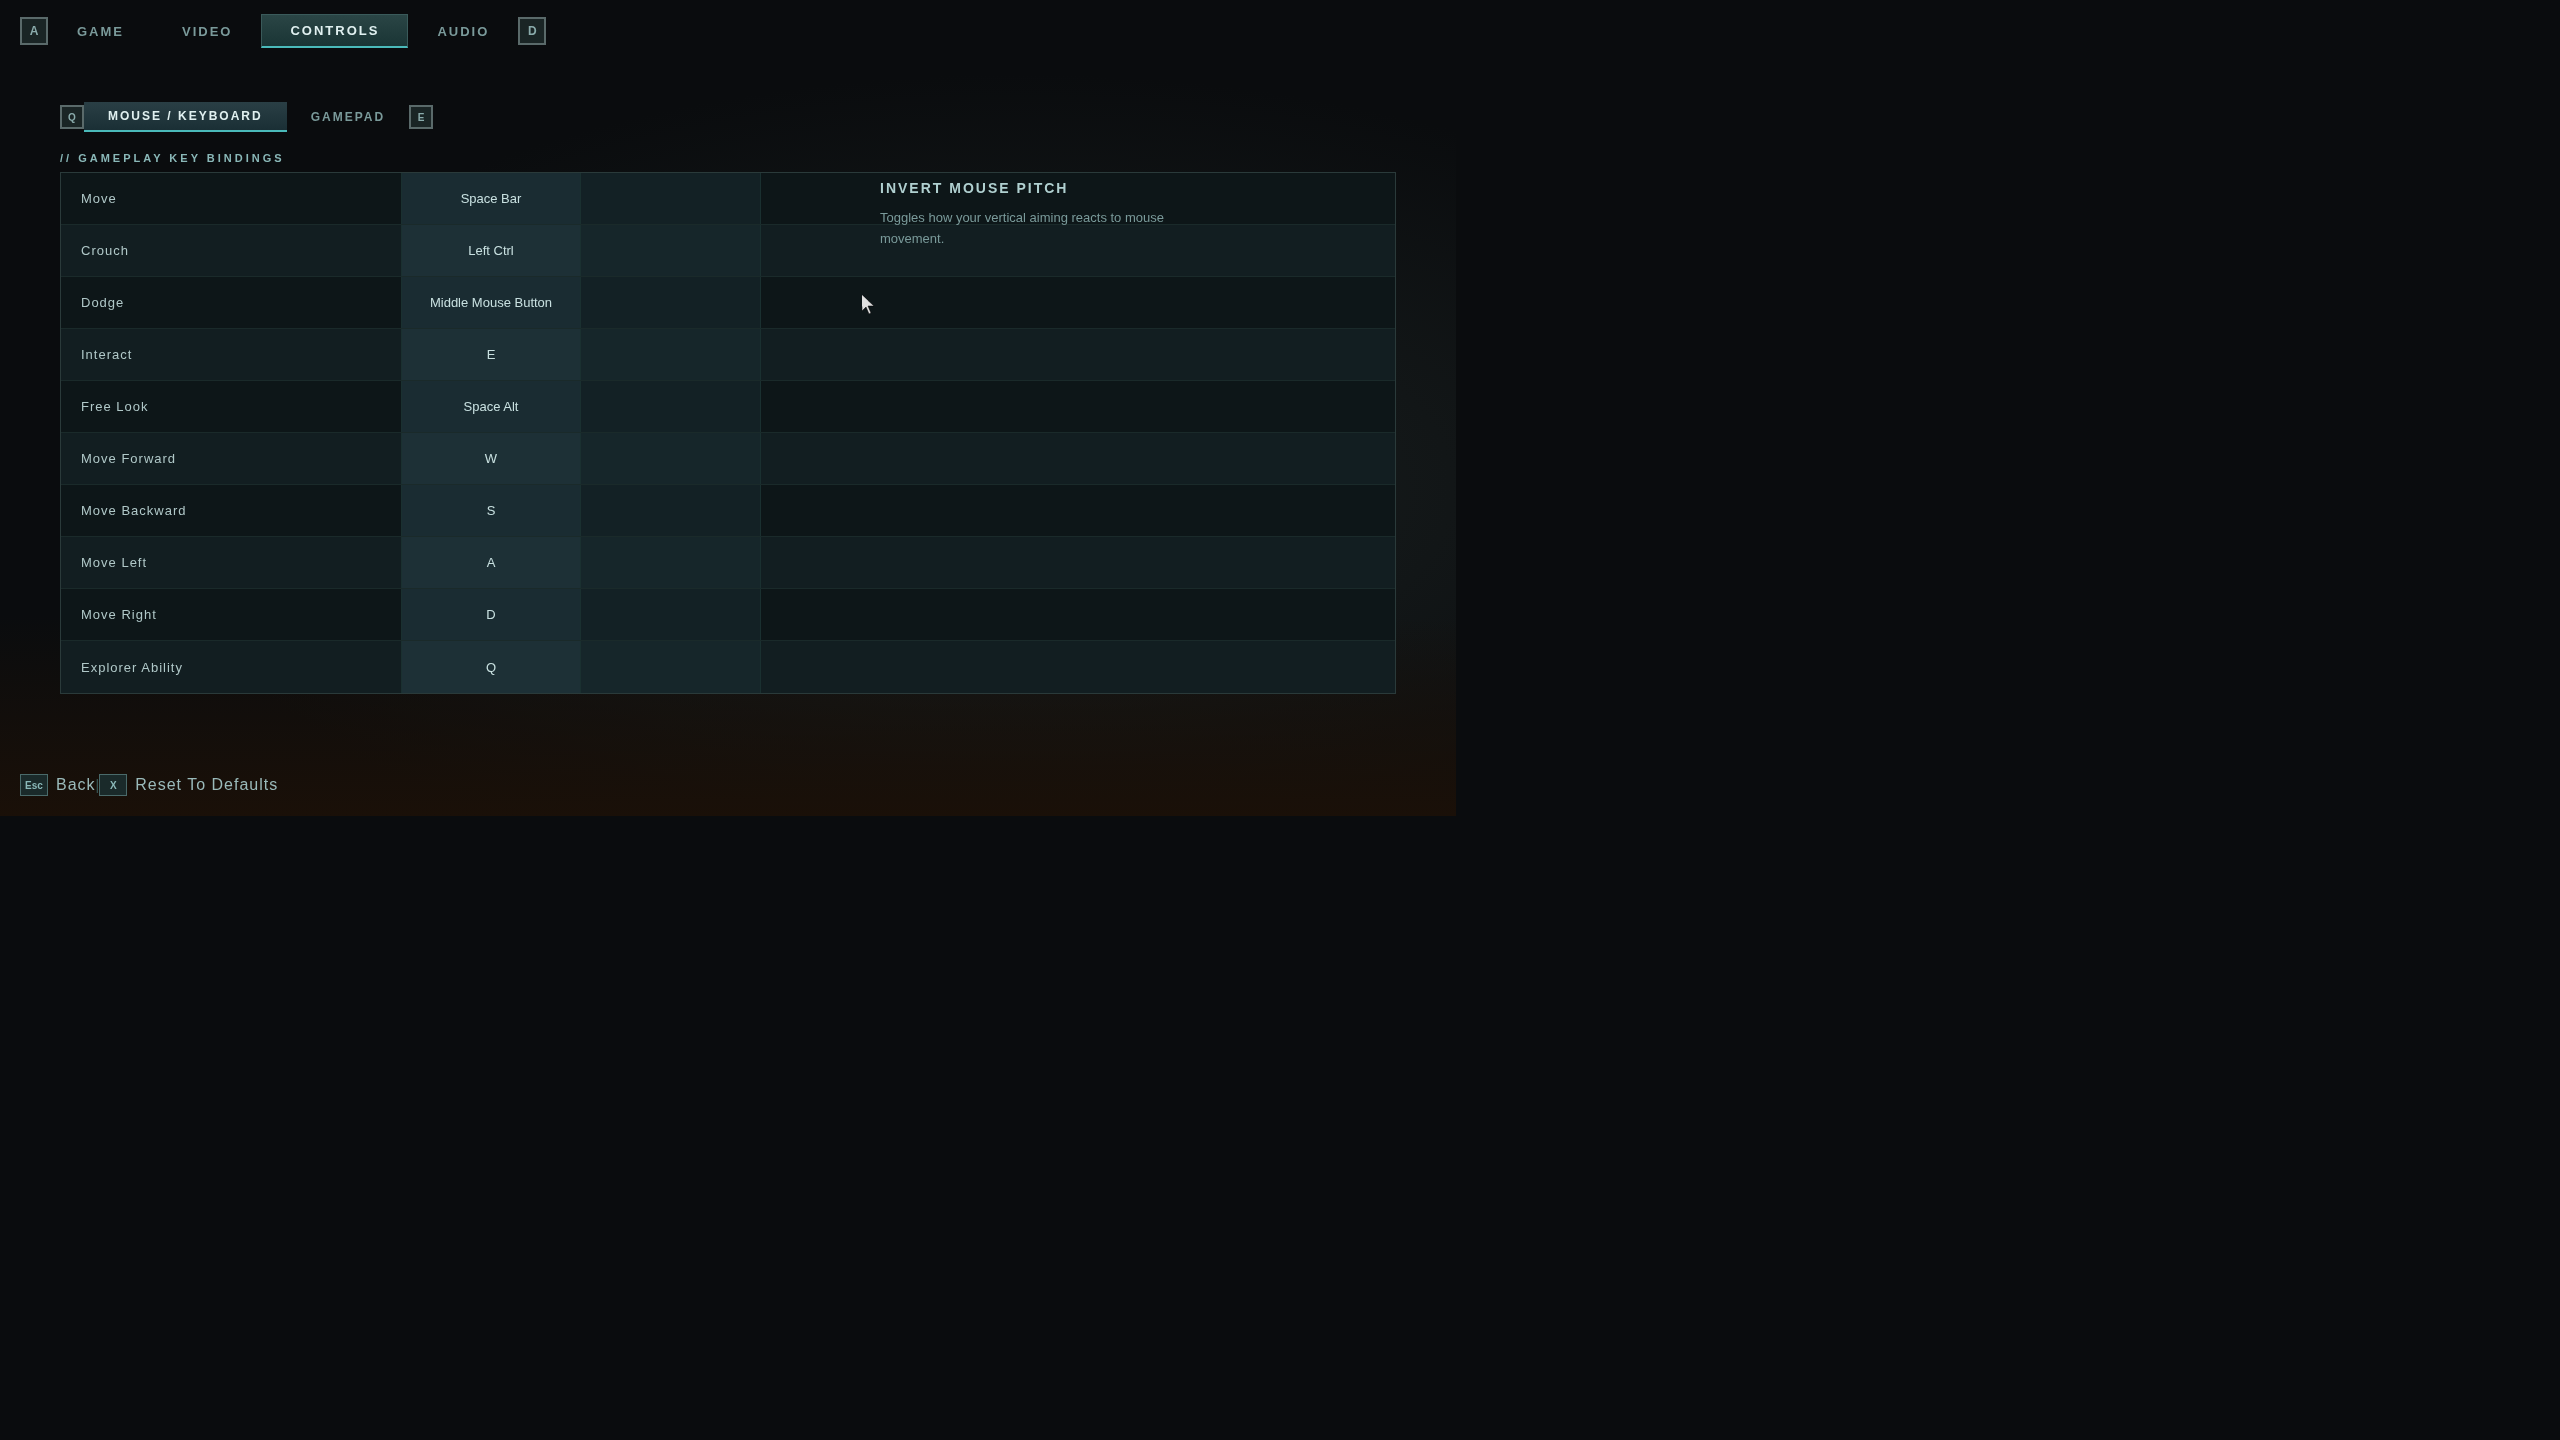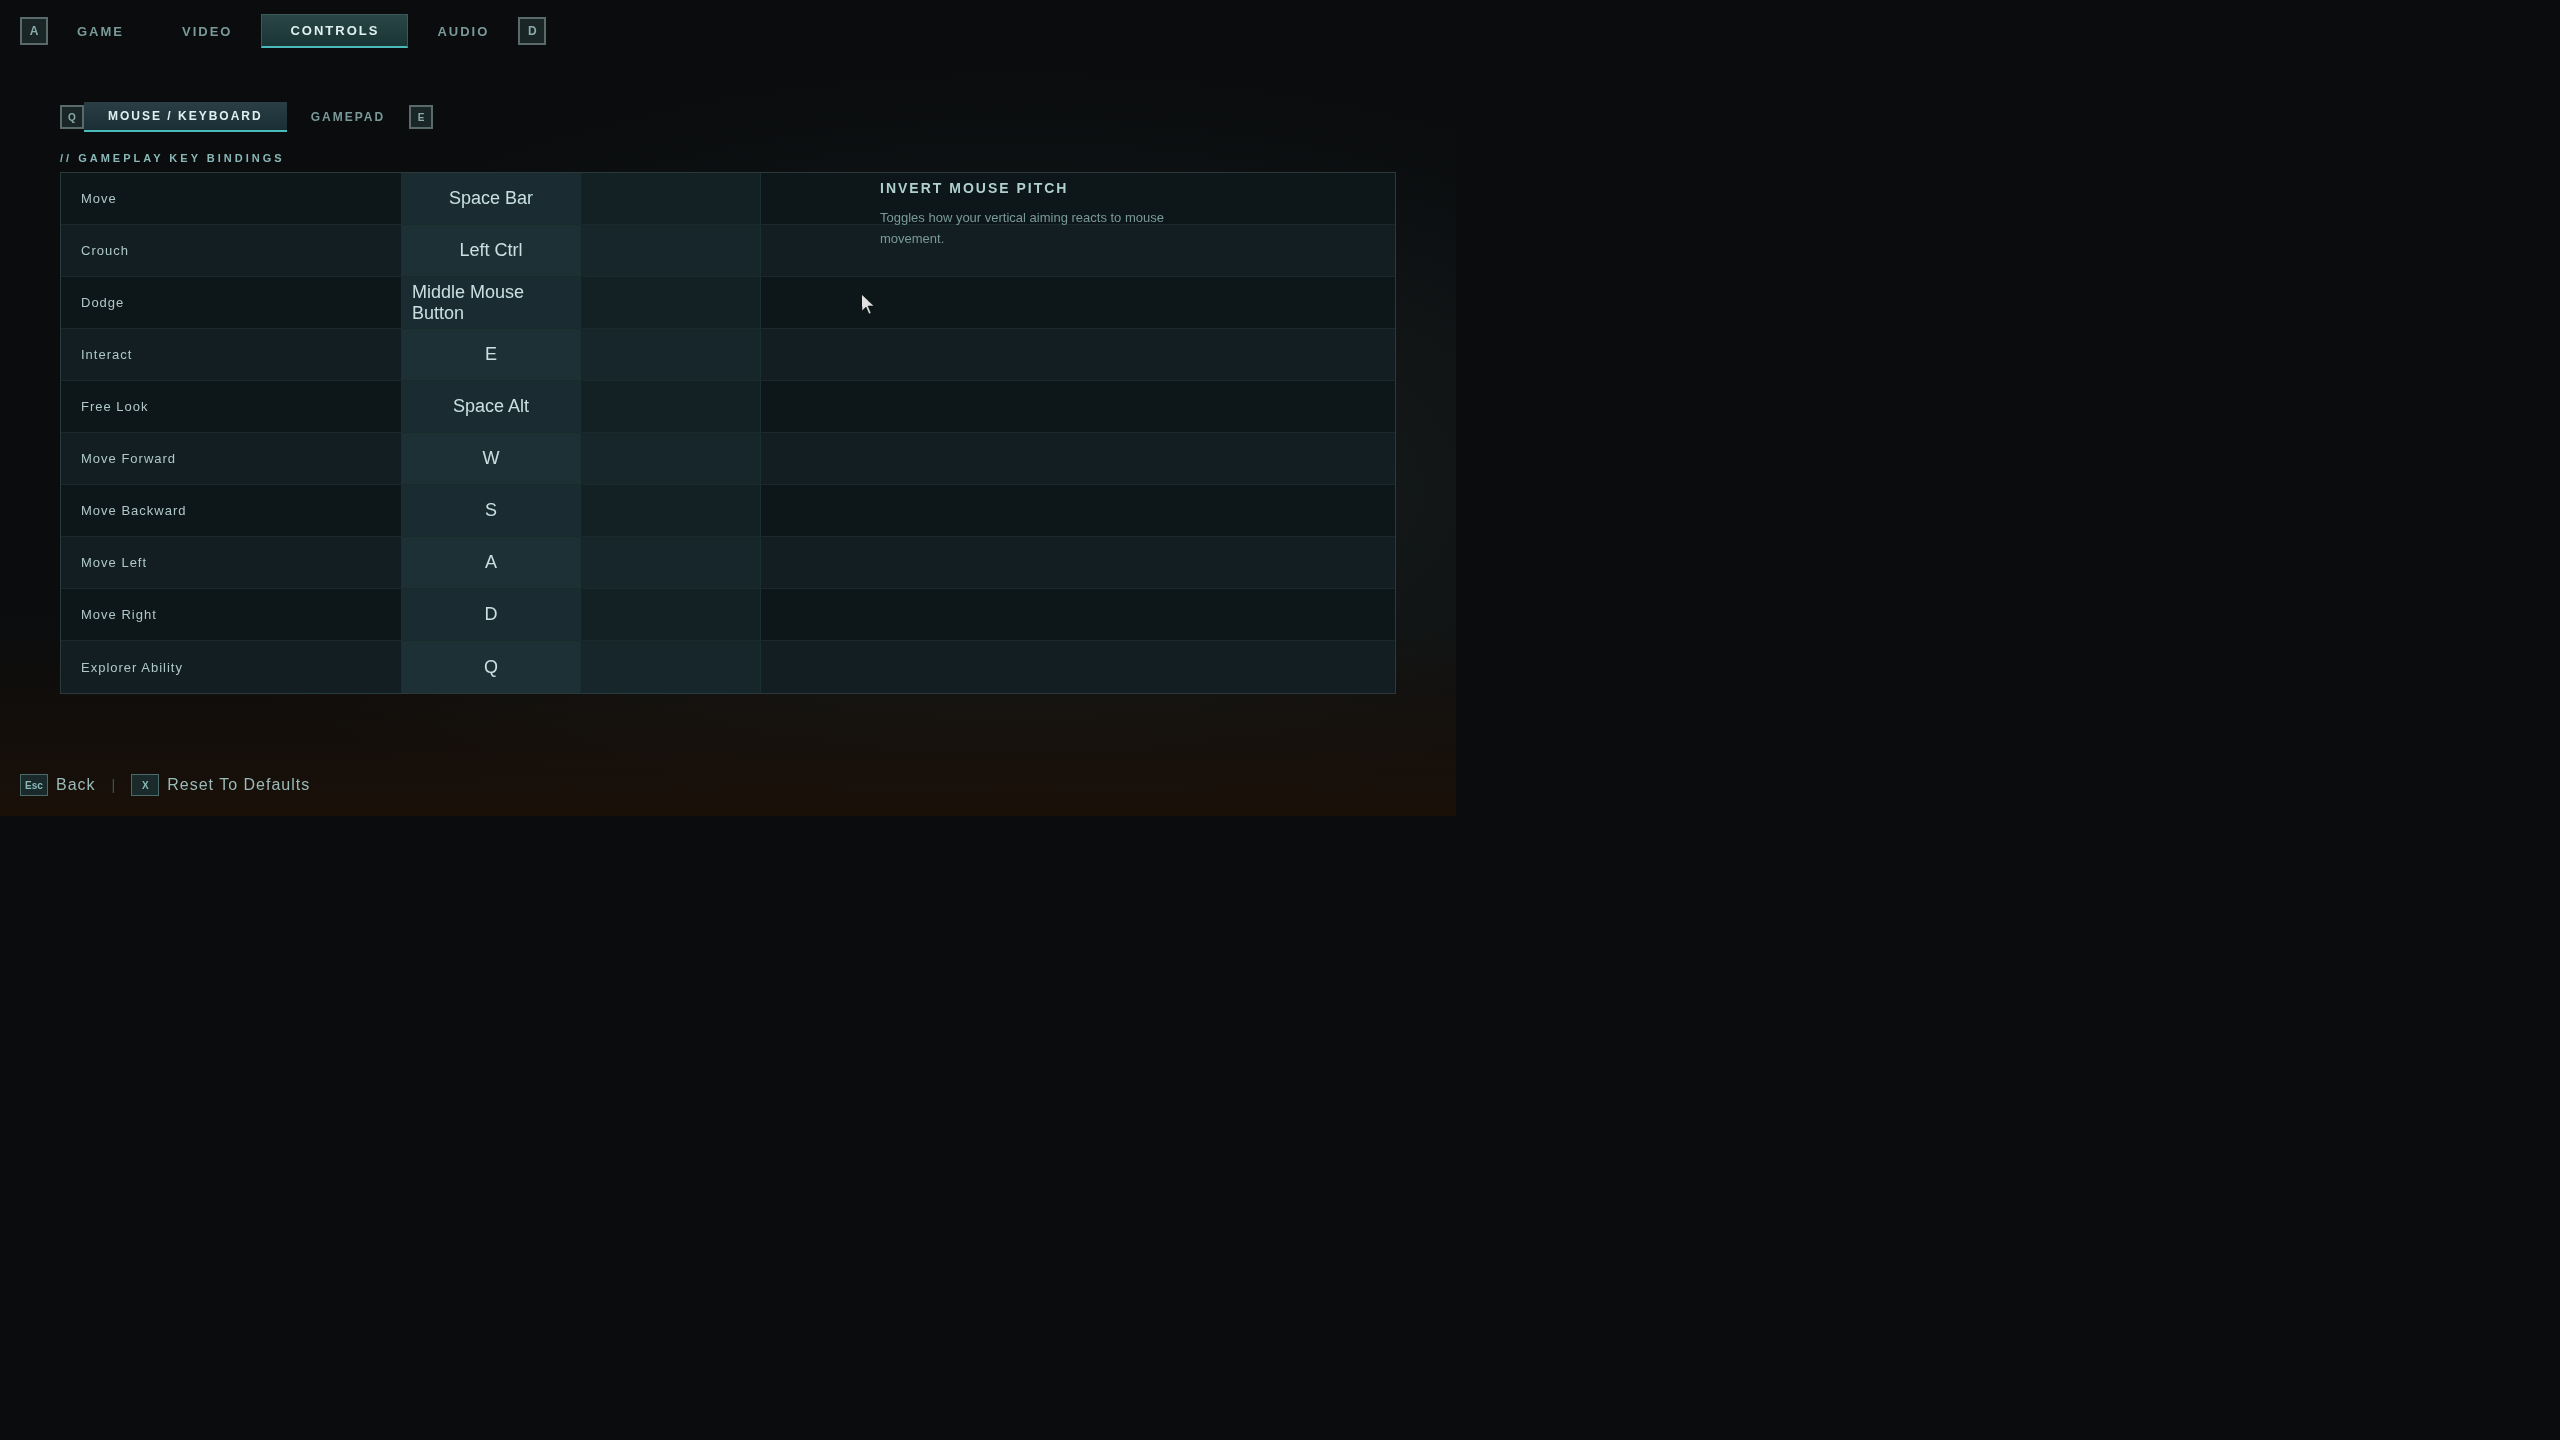--- a/index.html
+++ b/index.html
@@ -160,21 +160,21 @@
       flex: 0 0 180px;
       padding: 0 10px;
       height: 100%;
       display: flex;
       align-items: center;
       justify-content: center;
       background: rgba(40, 65, 75, 0.5);
       border-left: 1px solid #1a3030;
       border-right: 1px solid #1a3030;
       color: #c8e0e0;
-      font-size: 18px;
+      font-size: 13px;
       cursor: pointer;
     }
 
     .binding-alt {
       flex: 0 0 180px;
       padding: 0 10px;
       height: 100%;
       display: flex;
       align-items: center;
       justify-content: center;
@@ -231,21 +231,21 @@
       background: #3a5a5a;
     }
 
     
     .bottom-bar {
       position: absolute;
       bottom: 20px;
       left: 20px;
       display: flex;
       align-items: center;
-      gap: 16px;
+      gap: 0;
     }
 
     .bottom-btn {
       display: flex;
       align-items: center;
       gap: 8px;
       cursor: pointer;
     }
 
     .bottom-btn-key {

